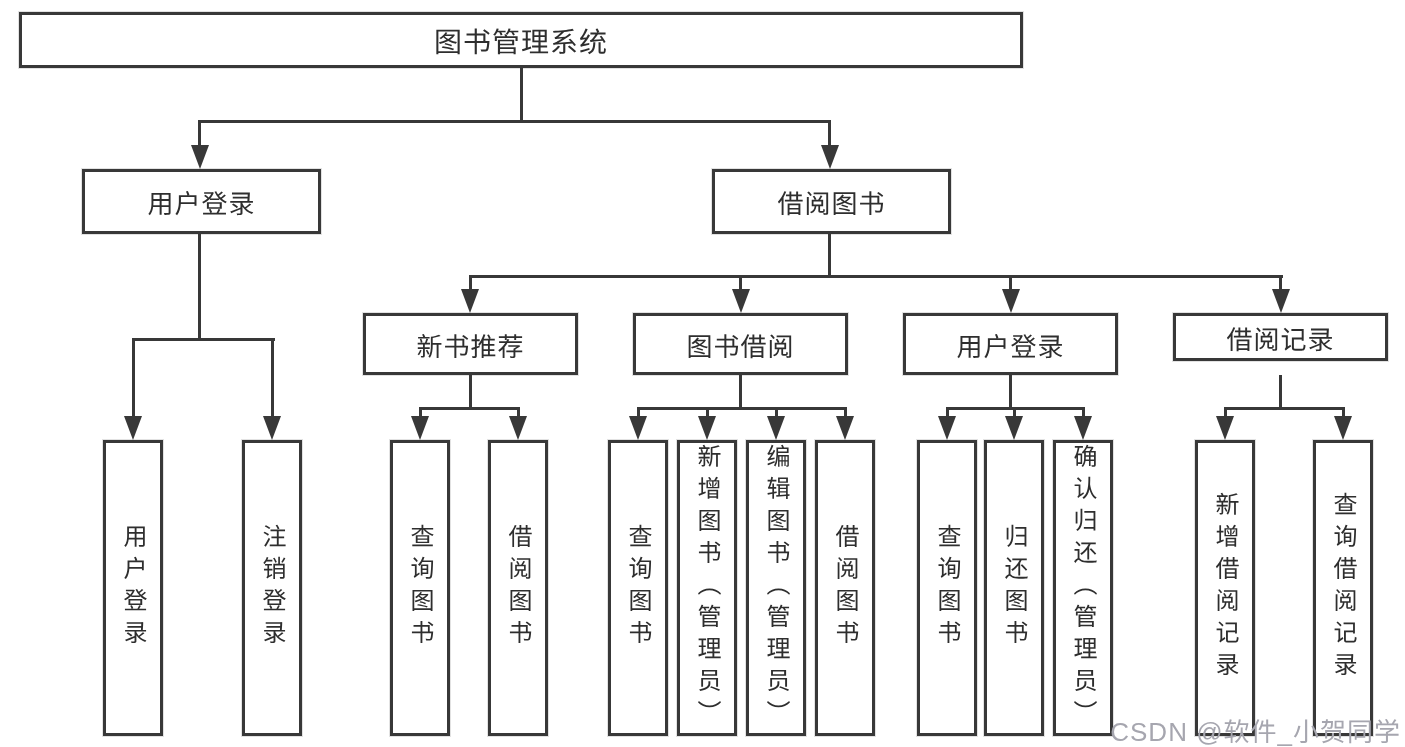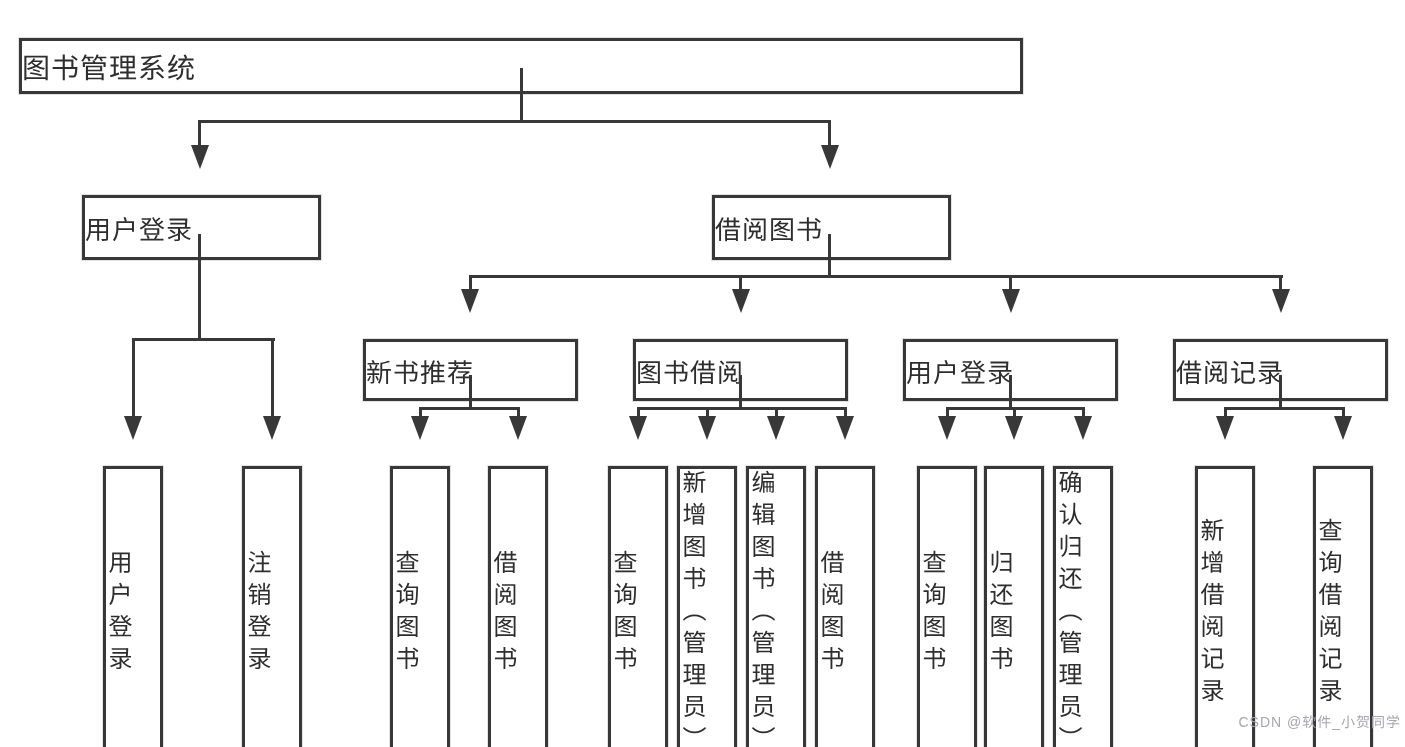--- a/index.html
+++ b/index.html
@@ -14,24 +14,23 @@
     width:1405px;height:747px;
     background:var(--boxbg);
     overflow:hidden;
     font-family:"Liberation Serif", serif;
   }
   .box{
     position:absolute;
     box-sizing:border-box;
     border:3px solid var(--line);
     background:var(--boxbg);
-    display:flex;align-items:center;justify-content:flex-start;
+    display:flex;align-items:center;justify-content:center;
     color:var(--text);
     box-shadow:0 0 0 1px #e2e2e2;
-    margin-top:26px;
   }
   .lvl1{font-size:28px;letter-spacing:1px;}
   .lvl2,.lvl3{font-size:26px;letter-spacing:1px;}
   .vbox span{
     writing-mode:vertical-rl;
     text-orientation:mixed;
     font-size:24px;
     letter-spacing:8px;
     line-height:1;
     white-space:nowrap;
@@ -47,21 +46,21 @@
     transform:translateX(-50%);
     width:0;height:0;
     border-left:9px solid transparent;
     border-right:9px solid transparent;
     border-top:24px solid var(--line);
   }
   .watermark{
     position:absolute;
     top:711px;right:4px;
     font-family:"Liberation Sans", sans-serif;
-    font-size:14px;
+    font-size:26px;
     color:var(--wm);
     letter-spacing:1px;
     z-index:5;
     white-space:nowrap;
   }
 </style>
 </head>
 <body>
 
 <div class="canvas">
@@ -79,21 +78,21 @@
 
   <div class="box lvl3" style="left:633px;top:313px;width:215px;height:62px">
     <span>图书借阅</span>
   </div>
   <div class="box lvl3" style="left:363px;top:313px;width:215px;height:62px">
     <span>新书推荐</span>
   </div>
   <div class="box lvl3" style="left:903px;top:313px;width:215px;height:62px">
     <span>用户登录</span>
   </div>
-  <div class="box lvl3" style="left:1173px;top:313px;width:215px;height:62px">
+  <div class="box lvl3" style="left:1173px;top:313px;width:215px;height:48px">
     <span>借阅记录</span>
   </div>
 
   <div class="box vbox" style="left:103px;top:440px;width:60px;height:296px">
     <span>用户登录</span>
   </div>
   <div class="box vbox" style="left:242px;top:440px;width:60px;height:296px">
     <span>注销登录</span>
   </div>
 

